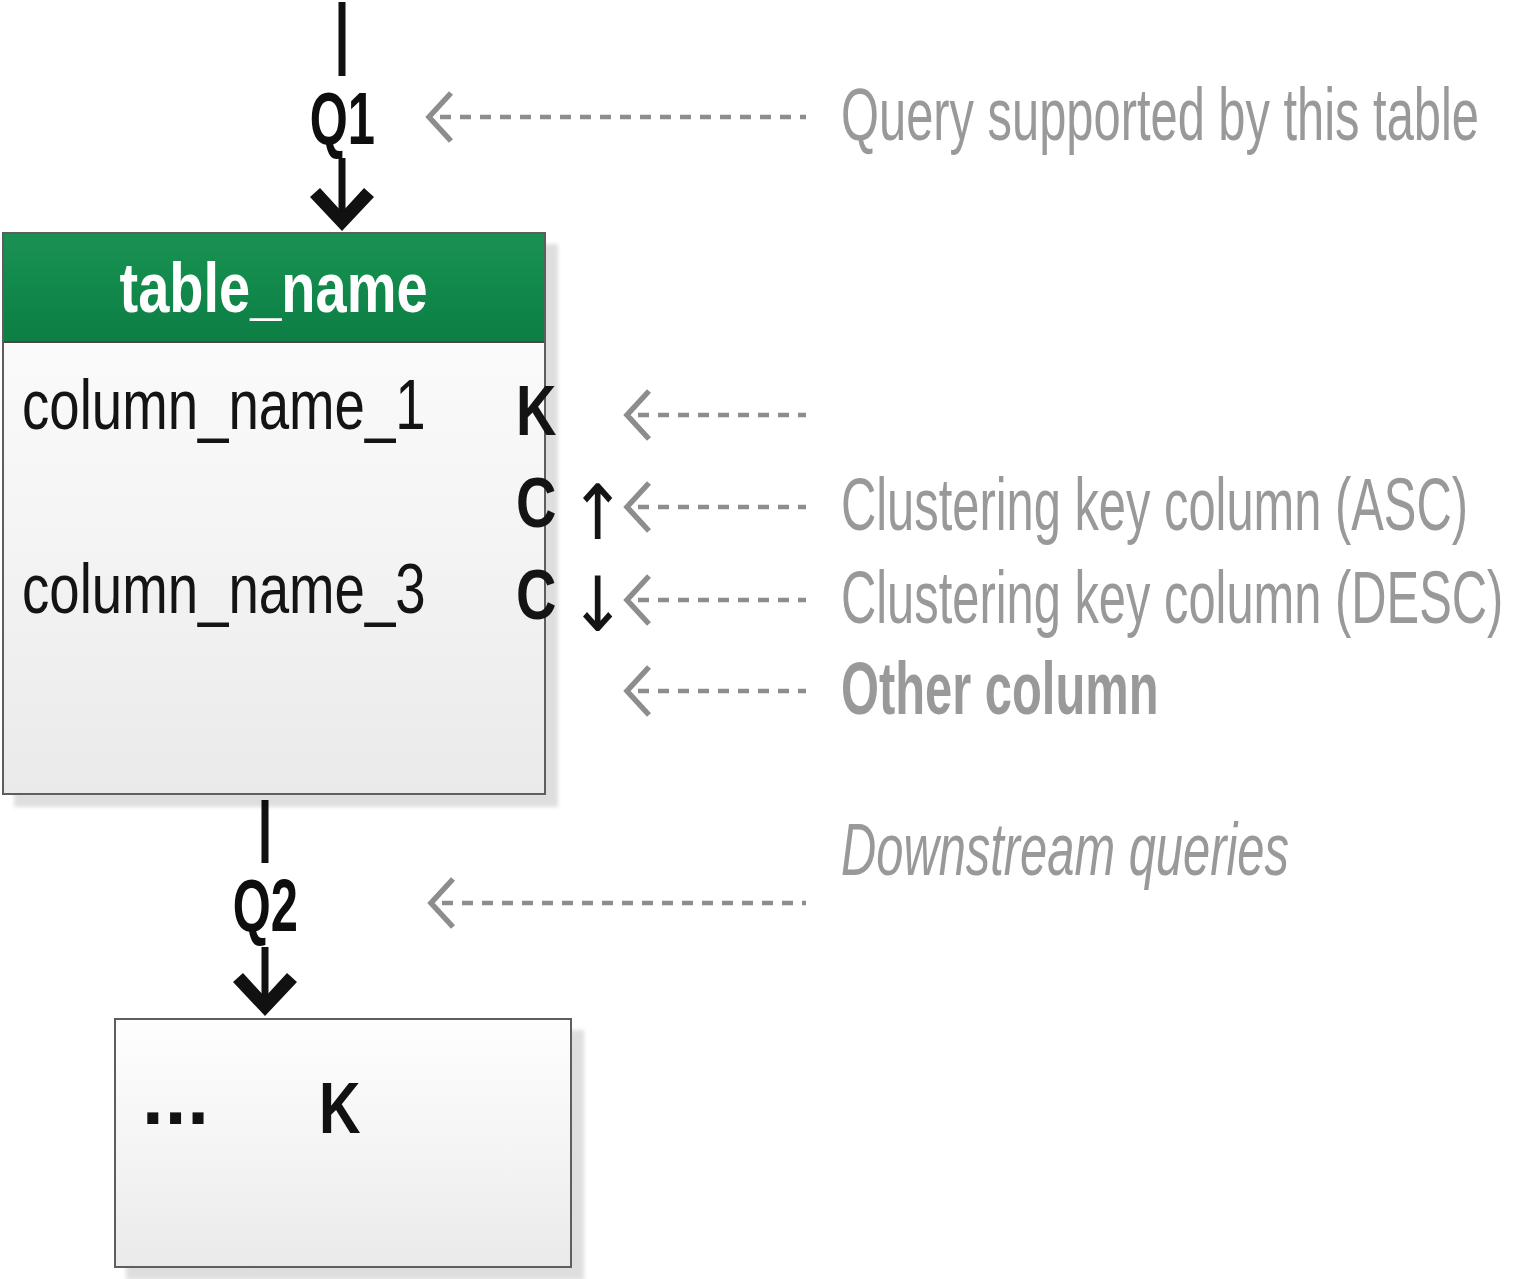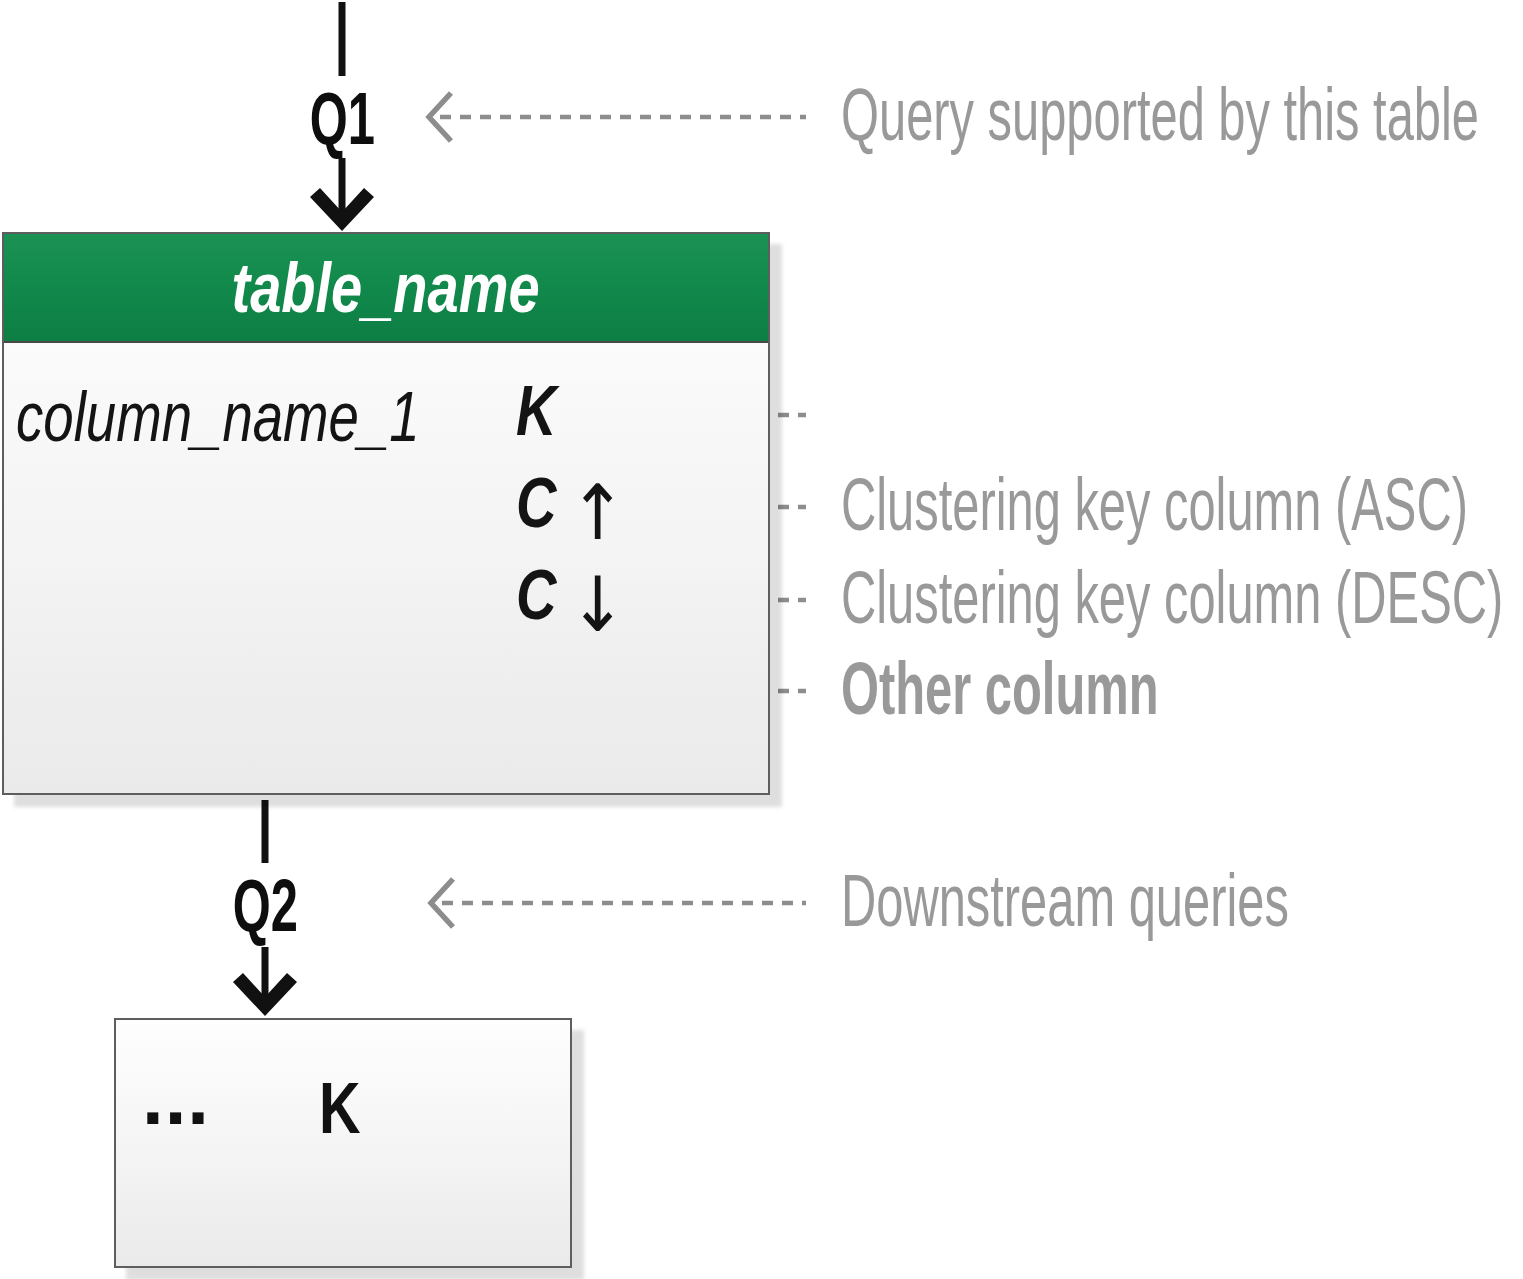--- a/index.html
+++ b/index.html
@@ -42,27 +42,27 @@
     width:100%;
     background:linear-gradient(180deg,#1b9254 0%,#128a4c 45%,#0d7e44 100%);
     border-bottom:2px solid #474747;
     box-sizing:border-box;
     display:flex;align-items:center;justify-content:center;
     color:#ffffff;font-size:70px;font-weight:bold;
   }
   .tbl-header .cnc{--sx:0.8;}
   .tbl-body{position:relative;width:100%;box-sizing:border-box;}
 
-  #table1{left:2px;top:232px;width:768px;height:563px;font-style:italic;}
+  #table1{left:2px;top:232px;width:544px;height:563px;}
   #table1 .tbl-header{height:109px;}
   #table1 .tbl-body{padding-top:22px;}
   .trow{
     position:relative;height:92px;
-    display:flex;align-items:flex-end;
-    padding-left:12px;font-size:70px;color:#141414;
+    display:flex;align-items:flex-start;
+    padding-left:18px;font-size:70px;color:#141414;
   }
   .trow .cell-name .cn{--sx:0.78;}
   .cell-key{
     position:absolute;left:512px;top:0;height:92px;
     display:flex;align-items:center;font-size:70px;font-weight:bold;
   }
   .cell-key .key-letter{display:inline-block;transform:scaleX(0.8);transform-origin:0 50%;}
   .cell-key .key-dir{
     font-family:"DejaVu Sans", sans-serif;font-weight:normal;
     font-size:76px;position:relative;top:9px;margin-left:2px;
@@ -145,21 +145,21 @@
   </div>
   <div class="annot" style="top:465px;">
     <span class="cn">Clustering key column (ASC)</span>
   </div>
   <div class="annot" style="top:558px;">
     <span class="cn">Clustering key column (DESC)</span>
   </div>
   <div class="annot" style="top:649px;font-weight:bold;">
     <span class="cn">Other column</span>
   </div>
-  <div class="annot" style="top:861px;">
+  <div class="annot" style="top:810px;font-style:italic;">
     <span class="cn">Downstream queries</span>
   </div>
 
   <div class="tbl" id="table1">
     <div class="tbl-header">
       <span class="cnc">table_name</span>
     </div>
     <div class="tbl-body">
       <div class="trow">
         <span class="cell-name"><span class="cn">column_name_1</span></span>
@@ -168,20 +168,21 @@
             <span class="key-dir"></span>
         </span>
       </div>
       <div class="trow">
         <span class="cell-key">
           <span class="key-letter">C</span>
             <span class="key-dir">↑</span>
         </span>
       </div>
       <div class="trow">
+        <span class="cell-name"><span class="cn">column_name_3</span></span>
         <span class="cell-key">
           <span class="key-letter">C</span>
             <span class="key-dir">↓</span>
         </span>
       </div>
     </div>
   </div>
 
   <div class="tbl" id="table2">
     <div class="tbl-body">

